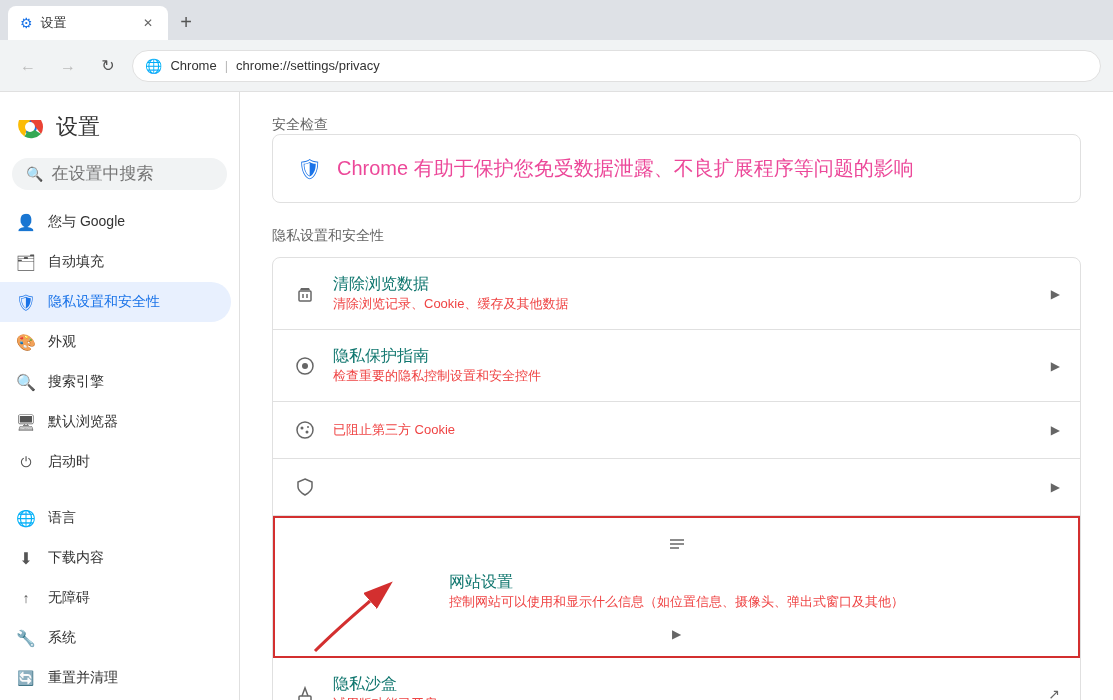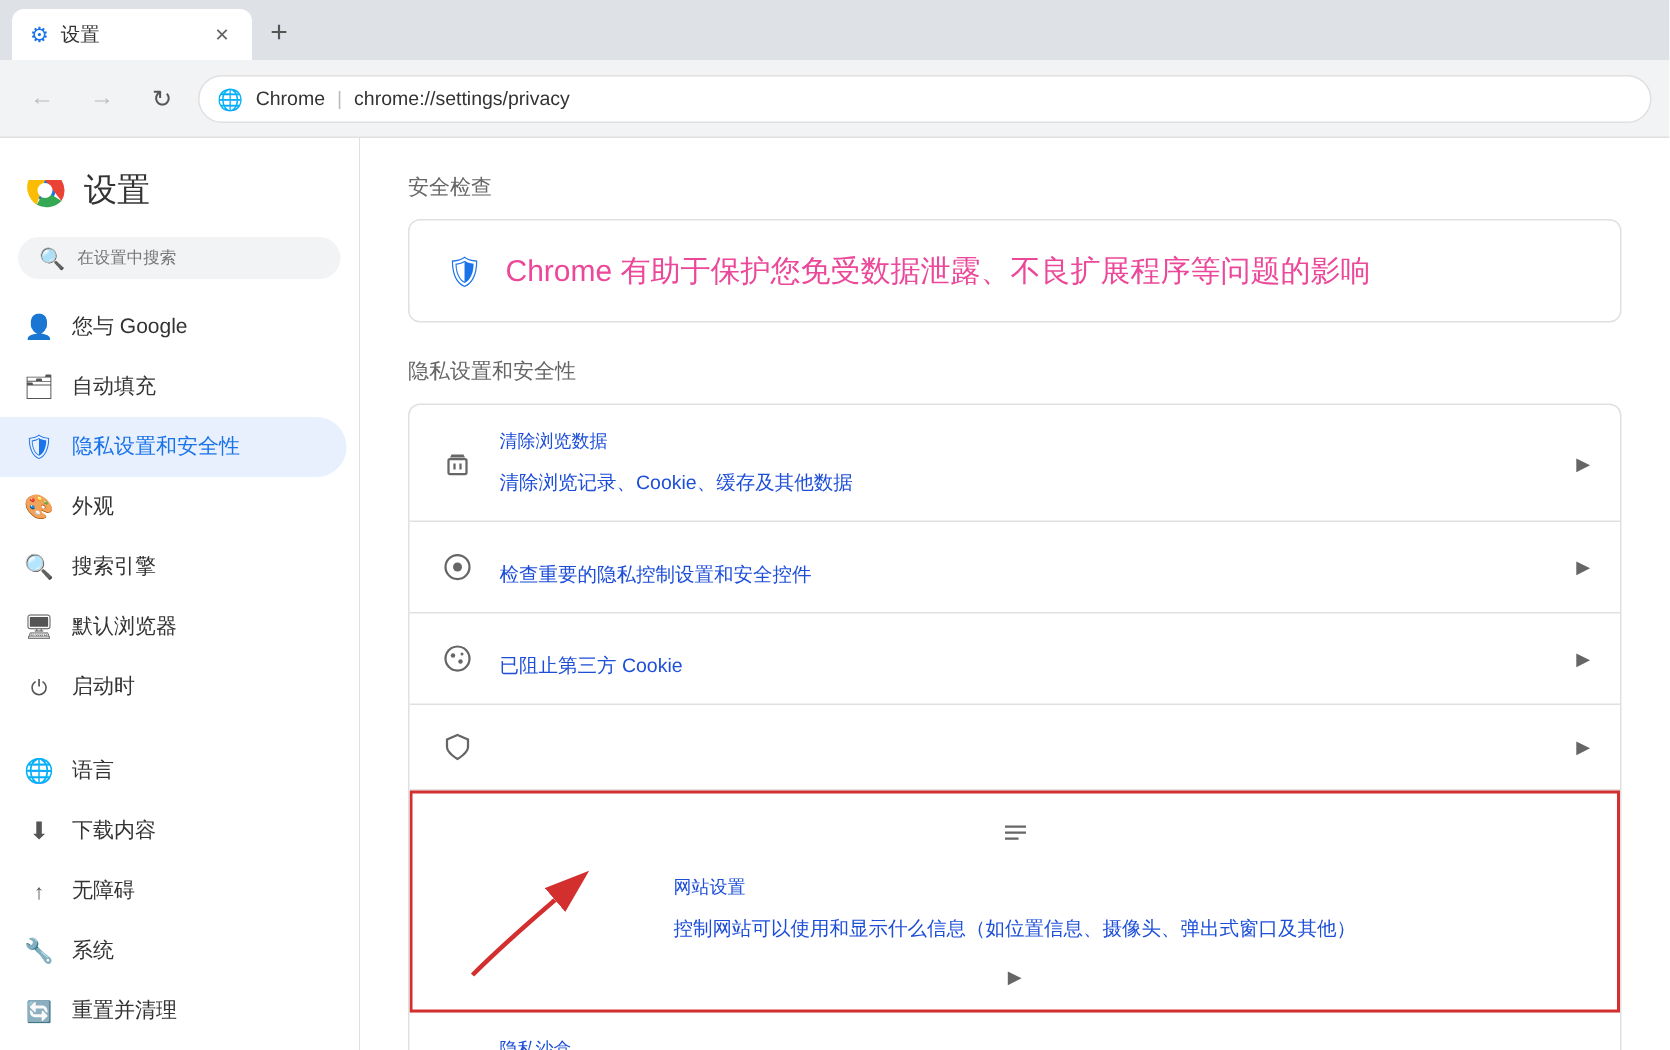--- a/index.html
+++ b/index.html
@@ -33,40 +33,40 @@
     .sidebar-title { font-size: 22px; color: #333; font-weight: 400; }
     .sidebar-item { display: flex; align-items: center; gap: 12px; padding: 10px 16px; cursor: pointer; font-size: 14px; color: #333; border-radius: 0 24px 24px 0; margin-right: 8px; }
     .sidebar-item.active { background: #e8f0fe; color: #1a73e8; }
     .sidebar-item .item-icon { width: 20px; height: 20px; display: flex; align-items: center; justify-content: center; color: #555; font-size: 16px; }
     .sidebar-item.active .item-icon { color: #1a73e8; }
     .sidebar-item .item-label { font-size: 14px; }
     .sidebar-divider { height: 1px; background: #e0e0e0; margin: 8px 0; }
 
     
     .content { flex: 1; overflow-y: auto; padding: 24px 32px; background: #fff; position: relative; }
-    .section-title { font-size: 14px; color: #666; margin-bottom: 12px; font-weight: 400; }
+    .section-title { font-size: 14px; color: #666; font-weight: 400; }
 
     
     .security-card { background: #fff; border: 1px solid #e0e0e0; border-radius: 8px; padding: 20px 24px; display: flex; align-items: center; gap: 16px; margin-bottom: 24px; }
     .security-card .shield-icon { width: 24px; height: 24px; color: #1a73e8; font-size: 20px; }
     .security-card .security-text { flex: 1; font-size: 20px; color: #ec4899; }
     .check-btn { background: #1a73e8; color: #fff; border: none; border-radius: 4px; padding: 10px 20px; font-size: 14px; cursor: pointer; white-space: nowrap; font-family: inherit; }
 
     
     .privacy-section-title { font-size: 14px; color: #666; margin-bottom: 8px; font-weight: 400; }
 
     
     .settings-list { border: 1px solid #e0e0e0; border-radius: 8px; overflow: hidden; }
     .settings-item { display: flex; align-items: center; gap: 16px; padding: 16px 20px; cursor: pointer; border-bottom: 1px solid #e0e0e0; position: relative; }
     .settings-item:last-child { border-bottom: none; }
     .settings-item.highlighted { outline: 2px solid #d32f2f; outline-offset: -2px; }
     .settings-item .item-icon-area { width: 24px; height: 24px; display: flex; align-items: center; justify-content: center; flex-shrink: 0; }
     .settings-item .item-content { flex: 1; }
-    .settings-item .item-name { font-size: 12px; color: #1d4ed8; font-weight: 500; }
-    .settings-item .item-desc { font-size: 13px; color: #1d4ed8; margin-top: 10px; }
+    .settings-item .item-name { font-size: 16px; color: #0f766e; font-weight: 500; }
+    .settings-item .item-desc { font-size: 13px; color: #ef4444; margin-top: 0; }
     .settings-item .arrow { color: #666; font-size: 12px; }
     .settings-item .ext-icon { color: #666; font-size: 14px; }
 
     
     .sidebar { position: relative; }
     ::-webkit-scrollbar { width: 6px; }
     ::-webkit-scrollbar-track { background: transparent; }
     ::-webkit-scrollbar-thumb { background: #c0c0c0; border-radius: 3px; }
   </style>
 </head>
@@ -107,21 +107,21 @@
           <path d="M14 7 L3 7 A14 14 0 0 0 8.5 23.5 Z" fill="#fbbc05"></path>
           <path d="M8.5 23.5 L14 14 L25 21 A14 14 0 0 1 8.5 23.5 Z" fill="#34a853"></path>
           <circle cx="14" cy="14" r="5" fill="#fff"></circle>
         </svg>
         <span class="sidebar-title">设置</span>
       </div>
 
       <div style="padding: 0 12px 12px;">
         <div style="display:flex; align-items:center; background:#f1f3f4; border-radius:20px; padding:6px 14px; gap:8px;">
           <span style="color:#666; font-size:14px;">🔍</span>
-          <input type="text" style="border: none; background: transparent; font-size: 11px; color: #1d4ed8; outline: none; width: 100%; font-family: inherit;" placeholder="在设置中搜索">
+          <input type="text" style="border: none; background: transparent; font-size: 17px; color: #1d4ed8; outline: none; width: 100%; font-family: inherit;" placeholder="在设置中搜索">
         </div>
       </div>
 
       <div class="sidebar-item">
         <span class="item-icon">👤</span>
         <span class="item-label">您与 Google</span>
       </div>
       <div class="sidebar-item">
         <span class="item-icon">🗂</span>
         <span class="item-label">自动填充</span>
@@ -205,20 +205,21 @@
         </div>
 
         <div class="settings-item">
           <div class="item-icon-area">
             <svg width="20" height="20" viewBox="0 0 20 20">
                 <circle cx="10" cy="10" r="8" fill="none" stroke="#666" stroke-width="1.5"></circle>
                 <circle cx="10" cy="10" r="3" fill="#666"></circle>
               </svg>
           </div>
           <div class="item-content">
+            <div class="item-name">隐私保护指南</div>
             <div class="item-desc">检查重要的隐私控制设置和安全控件</div>
           </div>
           <span class="arrow">▶</span>
         </div>
 
         <div class="settings-item">
           <div class="item-icon-area">
             <svg width="20" height="20" viewBox="0 0 20 20">
                 <circle cx="10" cy="10" r="8" fill="none" stroke="#666" stroke-width="1.5"></circle>
                 <circle cx="7" cy="8" r="1.5" fill="#666"></circle>

